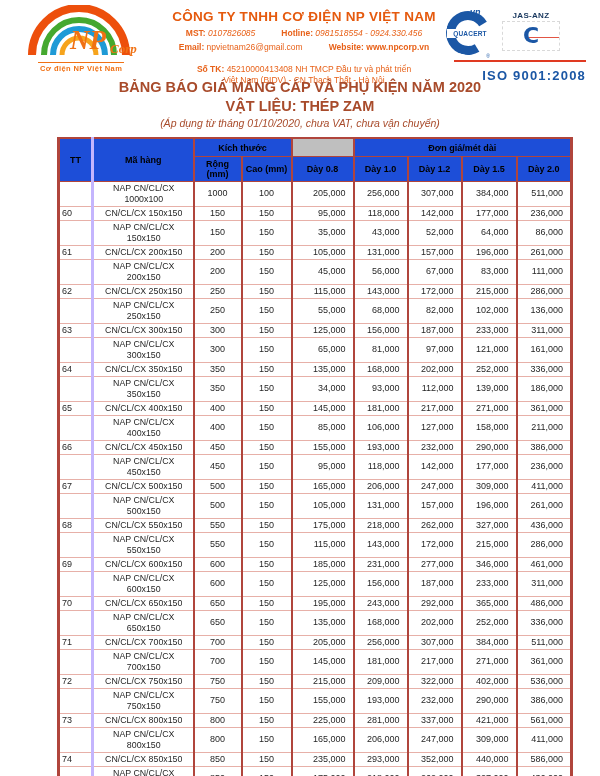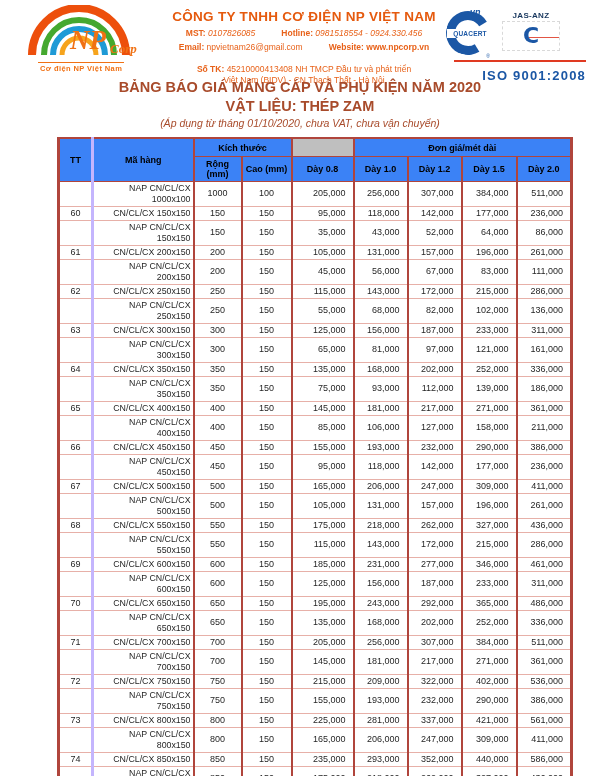--- a/index.html
+++ b/index.html
@@ -50,30 +50,30 @@
   .doc-title{text-align:center;margin-top:6px;line-height:1.3;}
   .doc-title .t1,.doc-title .t2{color:var(--maroon);font-weight:bold;font-size:14.5px;}
   .doc-title .t3{color:var(--maroon);font-style:italic;font-size:10.5px;margin-top:1px;}
   
   table.price{border-collapse:collapse;table-layout:fixed;width:513px;
     margin:7px 0 0 57px;font-size:9px;}
   table.price{border:2px solid var(--red);border-left-width:3px;border-right-width:3px;}
   col.w-tt{width:34px;} col.w-name{width:101px;} col.w-rong{width:48px;}
   col.w-cao{width:50px;} col.w-d08{width:62px;} col.w-d10{width:54px;}
   col.w-d12{width:54px;} col.w-d15{width:55px;} col.w-d20{width:55px;}
-  thead th{font-weight:bold;font-size:9px;color:#000;background:#3b82f6;
+  thead th{font-weight:bold;font-size:9px;color:#000;background:#1d4ed8;
     border-bottom:1.5px solid var(--red);padding:2px 1px;vertical-align:middle;}
   thead tr.h1 th{height:18px;} thead tr.h2 th{height:20px;}
   th.gray{background:var(--gray);}
   .bl{border-left:2px solid var(--red);}
   .bl-thin{border-left:3px solid #c4b5fd;}
   tbody td{border-bottom:1px solid var(--rowline);padding:1px 2px;height:14px;
     line-height:11px;vertical-align:middle;background:#fff;}
-  td.c-tt{text-align:center;}
-  td.c-name{text-align:right;padding-left:3px;white-space:pre-line;font-size:8.8px;}
+  td.c-tt{}
+  td.c-name{text-align:center;padding-left:3px;white-space:pre-line;font-size:8.8px;}
   td.c-num{text-align:center;}
   td.c-price{text-align:right;padding-right:7px;}
 </style>
 </head>
 <body>
 
 <div class="page-header">
   <div class="logo-zone">
     <svg class="logo-arcs" width="140" height="52" viewBox="0 0 140 52">
       <path d="M14,50 A47,47 0 0 1 108,50" fill="none" stroke="#ED4F0C" stroke-width="8"></path>
@@ -274,21 +274,21 @@
     <td class="c-price bl">168,000</td>
     <td class="c-price bl">202,000</td>
     <td class="c-price bl">252,000</td>
     <td class="c-price bl">336,000</td>
   </tr>
       <tr>
     <td class="c-tt"></td>
     <td class="c-name bl-thin">NAP CN/CL/CX 350x150</td>
     <td class="c-num bl">350</td>
     <td class="c-num bl">150</td>
-    <td class="c-price bl">75,000</td>
+    <td class="c-price bl">34,000</td>
     <td class="c-price bl">93,000</td>
     <td class="c-price bl">112,000</td>
     <td class="c-price bl">139,000</td>
     <td class="c-price bl">186,000</td>
   </tr>
       <tr>
     <td class="c-tt">65</td>
     <td class="c-name bl-thin">CN/CL/CX 400x150</td>
     <td class="c-num bl">400</td>
     <td class="c-num bl">150</td>

